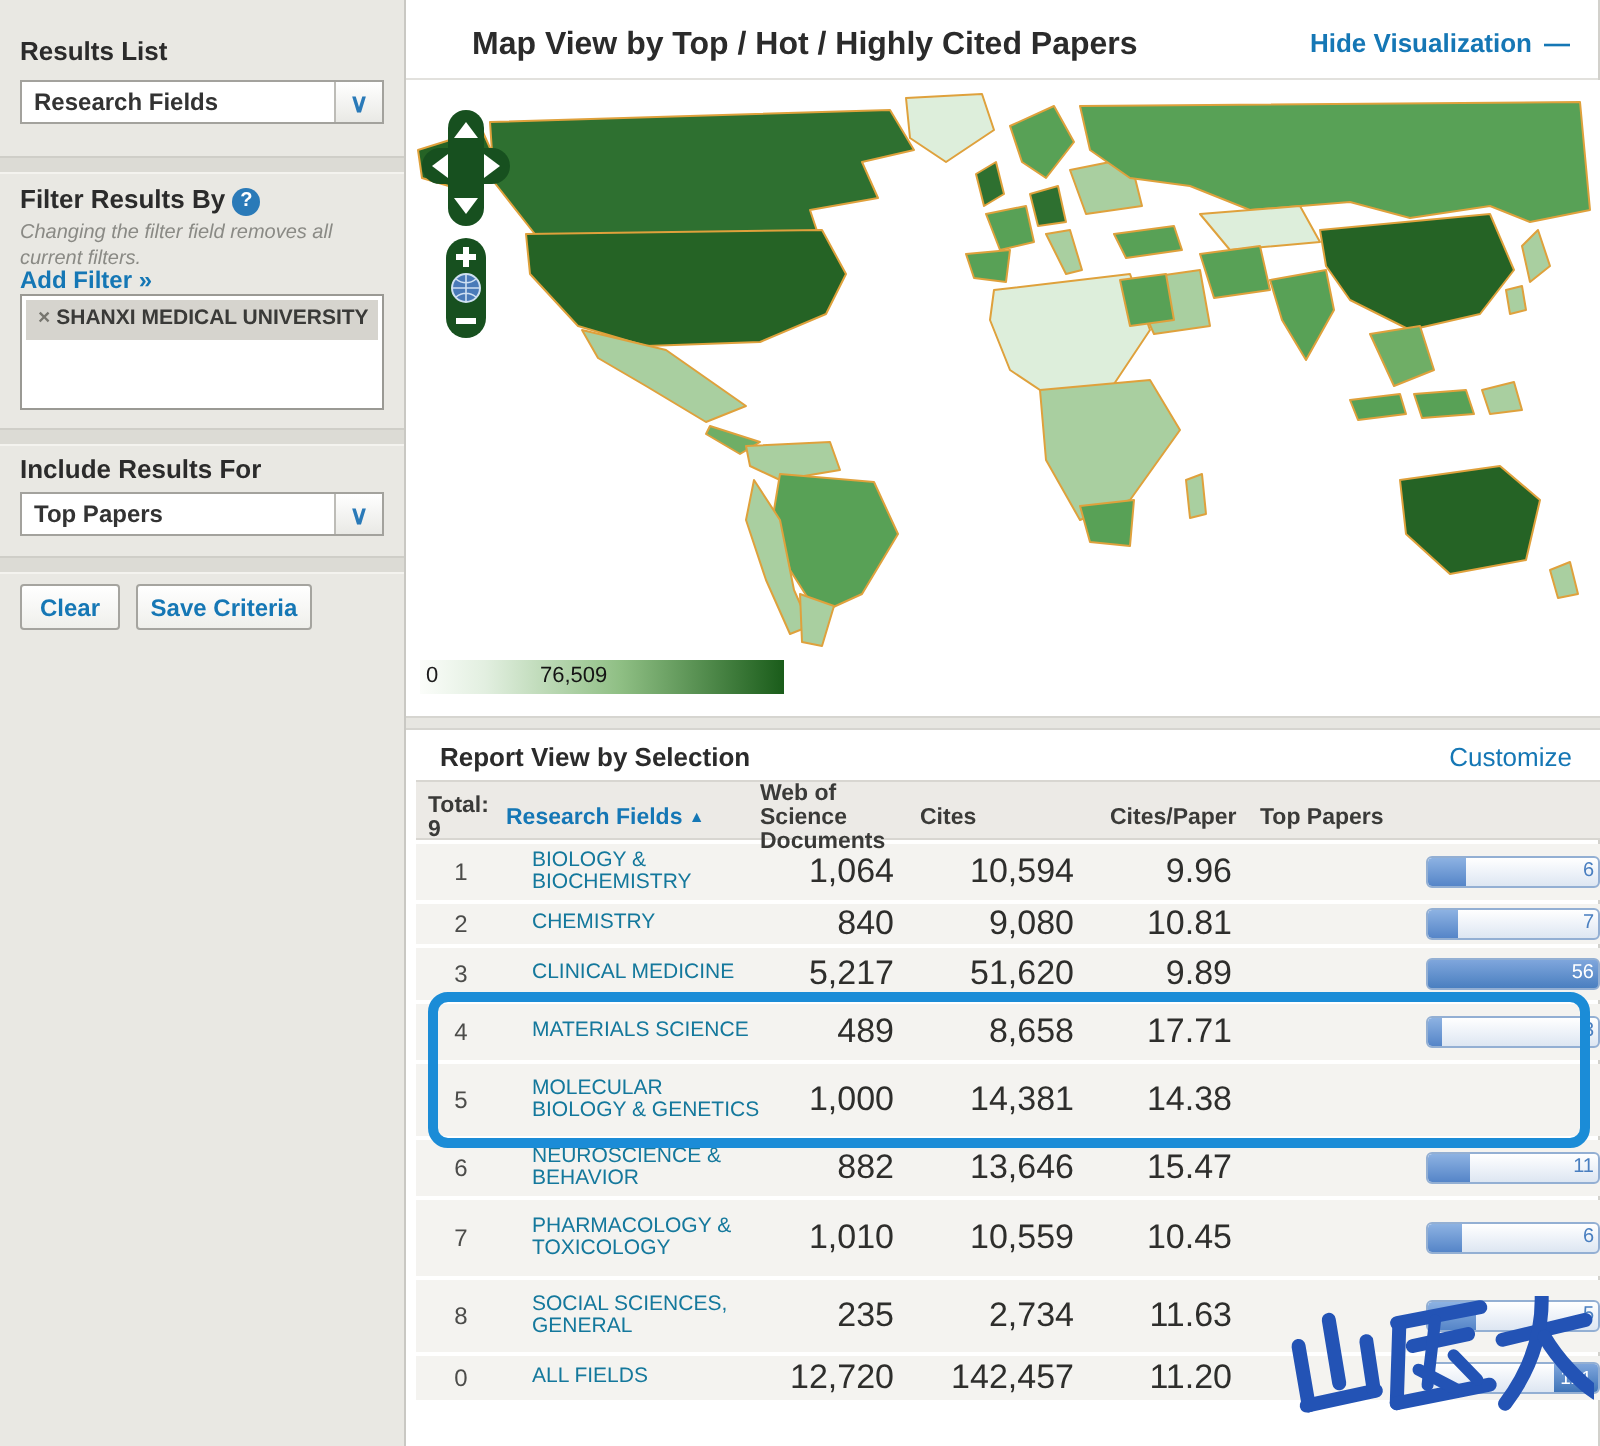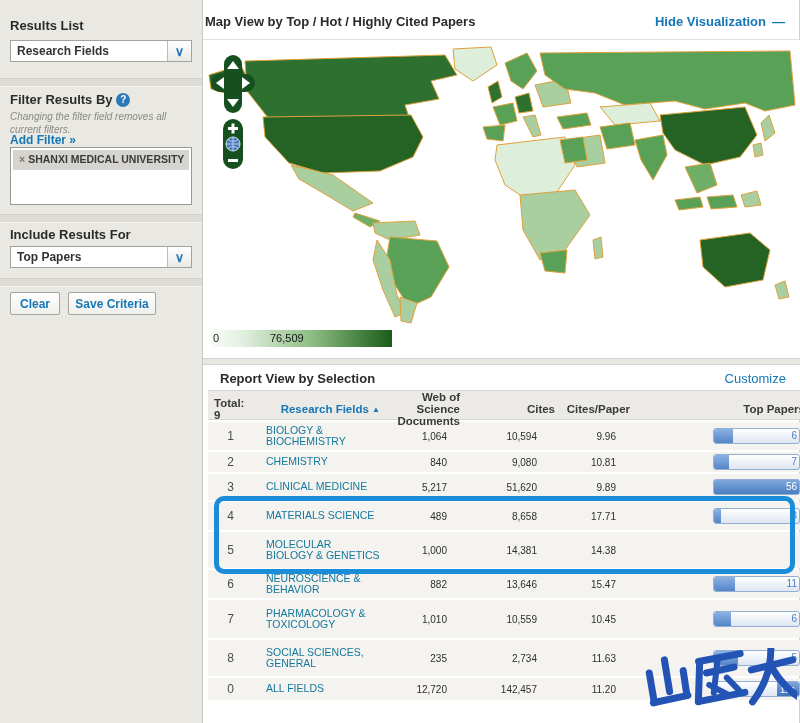--- a/index.html
+++ b/index.html
@@ -42,52 +42,52 @@
   .btn {
     position:absolute; height:23px; background:linear-gradient(#ffffff,#efefeb);
     border:1px solid #a5a49f; border-radius:2px; font-size:12px; font-weight:bold; color:#1577b5;
     display:flex; align-items:center; justify-content:center; cursor:pointer;
   }
   
   .main { position:absolute; left:203px; top:0; width:597px; height:723px; background:#fff;
     border-right:1px solid #d2d1cc; }
   .map-header { position:absolute; left:0; top:0; width:100%; height:40px; background:#fff;
     border-bottom:1px solid #e2e1dd; }
-  .map-title { position:absolute; left:2px; top:14px; font-size:13px; font-weight:bold; color:#2b2b2b; }
+  .map-title { position:absolute; left:33px; top:14px; font-size:16px; font-weight:bold; color:#2b2b2b; }
   .hide-link { position:absolute; right:14px; top:14px; font-size:13px; font-weight:bold; color:#1577b5; cursor:pointer;padding-left:48px; }
   .hide-link .minus { margin-left:6px; font-weight:bold; }
   .map-area { position:absolute; left:0; top:40px; width:597px; height:318px; background:#fff; }
   .legend { position:absolute; left:7px; top:290px; width:182px; height:17px;
     background:linear-gradient(to right,#fbfdfa,#e2efe0 18%,#8fbf84 55%,#1a5c1a); }
   .legend .lg-min { position:absolute; left:3px; top:2px; font-size:11px; color:#1c1c1c; }
   .legend .lg-max { position:absolute; left:60px; top:2px; font-size:11px; color:#141414; }
   .section-strip { position:absolute; left:0; top:358px; width:597px; height:7px;
     background:#e7e6e1; border-top:1px solid #d6d5d0; border-bottom:1px solid #d6d5d0; }
   .report-header { position:absolute; left:0; top:365px; width:597px; height:25px; background:#fff; }
   .report-title { position:absolute; left:17px; top:6px; font-size:13px; font-weight:bold; color:#2b2b2b; }
   .customize-link { position:absolute; right:14px; top:6px; font-size:13px; font-weight:normal; color:#1577b5; cursor:pointer; }
   
   .tbl { position:absolute; left:5px; top:390px; width:597px; }
   .thead {
     display:grid; grid-template-columns:45px 127px 80px 95px 75px 175px;
     background:#eceae6; border-top:1px solid #d8d6d1; border-bottom:1px solid #d8d6d1;
     height:30px; align-items:center;
   }
-  .thead .th { font-size:11.5px; font-weight:bold; color:#3a3a38; text-align:right; line-height:1.05; }
+  .thead .th { font-size:11.5px; font-weight:bold; color:#3a3a38; text-align:left; line-height:1.05; }
   .th-total { text-align:left !important; padding-left:6px; }
   .th-rf { color:#1577b5 !important; cursor:pointer; }
   .th-rf .arrow { font-size:8px; vertical-align:1px; }
   .trow {
     display:grid; grid-template-columns:45px 127px 80px 95px 75px 175px;
     background:#f4f3f0; margin-top:2px; align-items:center; overflow:hidden;
   }
   .trow .rank { text-align:center; font-size:12px; color:#4c4c4a; }
   .trow .fname { font-size:10.5px; font-weight:normal; color:#14789c; line-height:1.08;
     padding-left:13px; cursor:pointer; }
-  .trow .num { font-size:10px; color:#2e2e2c; text-align:right; }
+  .trow .num { font-size:17px; color:#2e2e2c; text-align:right; }
   .trow .num.docs { padding-right:13px; }
   .trow .num.cites { padding-right:18px; }
   .trow .num.cpp { padding-right:14px; }
   .barwrap { display:flex; justify-content:flex-end; padding-right:5px; }
   .bar {
     position:relative; width:87px; height:16px; border:1px solid #93afd3; border-radius:3px;
     background:linear-gradient(#ffffff,#dde6f2); overflow:hidden;
   }
   .bar .fill { position:absolute; left:0; top:0; bottom:0;
     background:linear-gradient(#8db2e2,#5585c8); border-radius:2px 0 0 2px; }

